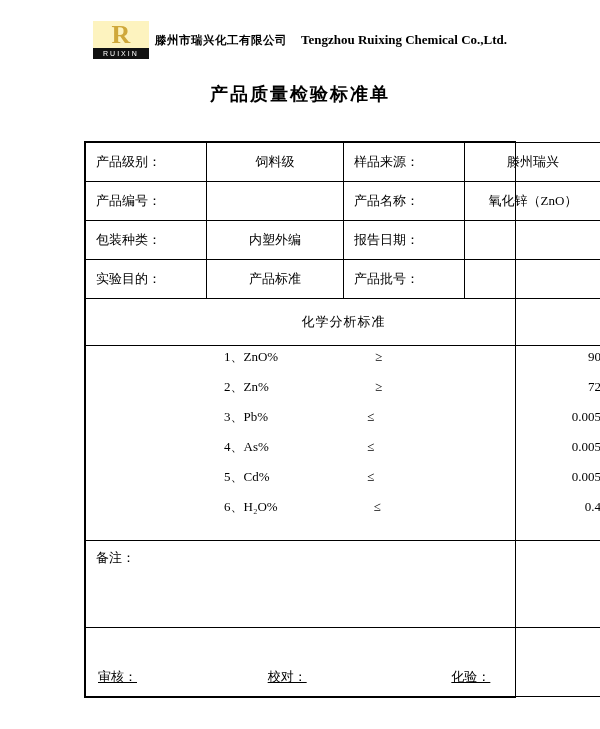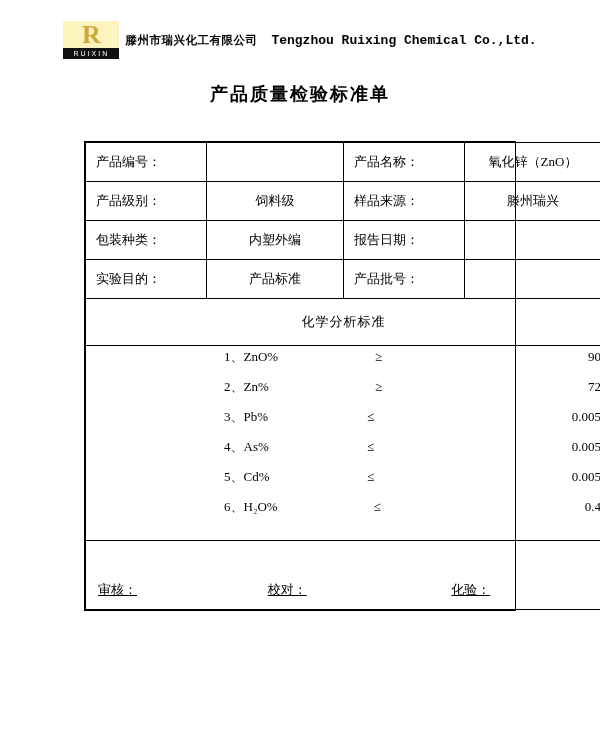--- a/index.html
+++ b/index.html
@@ -65,21 +65,21 @@
     font-weight: bold;
     letter-spacing: 0.5px;
     white-space: nowrap;
     font-family: "Liberation Sans", sans-serif;
   }
   .en-company {
     font-size: 13px;
     font-weight: bold;
     margin-left: 14px;
     white-space: nowrap;
-    font-family: Liberation Mono, monospace;
+    font-family: Liberation Serif, serif;
   }
 
   
   .doc-title {
     text-align: center;
     font-size: 18px;
     font-weight: bold;
     letter-spacing: 2px;
     margin-top: 20px;
   }
@@ -180,32 +180,32 @@
   <div class="cn-company">滕州市瑞兴化工有限公司</div>
   <div class="en-company">Tengzhou Ruixing Chemical Co.,Ltd.</div>
 </div>
 
 <div class="doc-title">产品质量检验标准单</div>
 
 <div class="sheet">
   <table>
     <tbody>
         <tr>
+      <td class="lbl">产品级别：</td>
+      <td class="val">饲料级</td>
+      <td class="lbl">样品来源：</td>
+      <td class="val">滕州瑞兴</td>
+    </tr>
+    <tr>
       <td class="lbl">产品编号：</td>
       <td class="val"></td>
       <td class="lbl">产品名称：</td>
       <td class="val">氧化锌（ZnO）</td>
     </tr>
     <tr>
-      <td class="lbl">产品级别：</td>
-      <td class="val">饲料级</td>
-      <td class="lbl">样品来源：</td>
-      <td class="val">滕州瑞兴</td>
-    </tr>
-    <tr>
       <td class="lbl">包装种类：</td>
       <td class="val">内塑外编</td>
       <td class="lbl">报告日期：</td>
       <td class="val"></td>
     </tr>
     <tr>
       <td class="lbl">实验目的：</td>
       <td class="val">产品标准</td>
       <td class="lbl">产品批号：</td>
       <td class="val"></td>
@@ -241,20 +241,23 @@
             <span class="chem-op">≤</span>
             <span class="chem-val">0.005</span>
           </div>
           <div class="chem-row">
             <span class="chem-name">6、H₂O%</span>
             <span class="chem-op">≤</span>
             <span class="chem-val">0.4</span>
           </div>
         </div>
       </td>
+    </tr>
+    <tr>
+      <td class="remark-cell" colspan="4">备注：</td>
     </tr>
     <tr>
       <td class="sign-cell" colspan="4">
         <div class="sign-row">
           <span>审核：</span>
           <span>校对：</span>
           <span>化验：</span>
         </div>
       </td>
     </tr>

